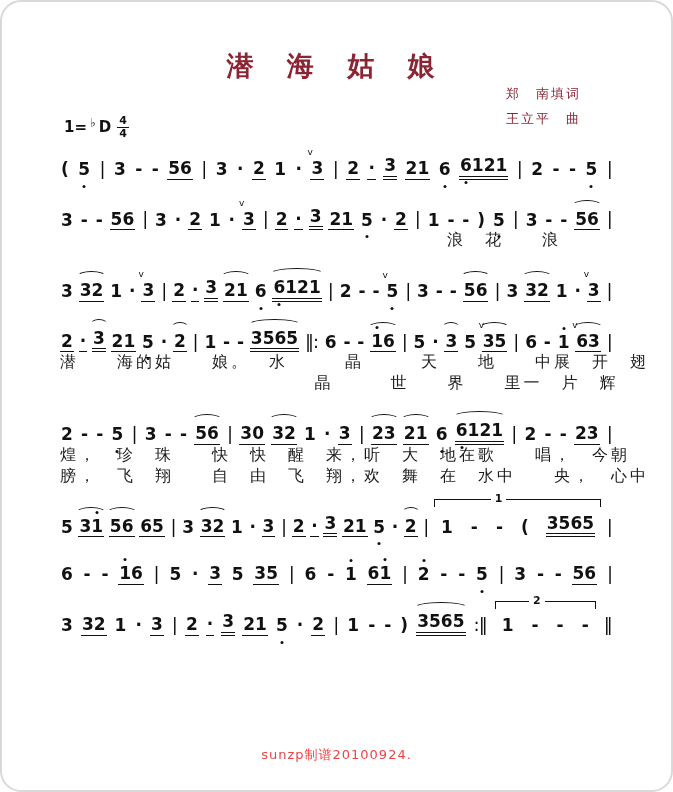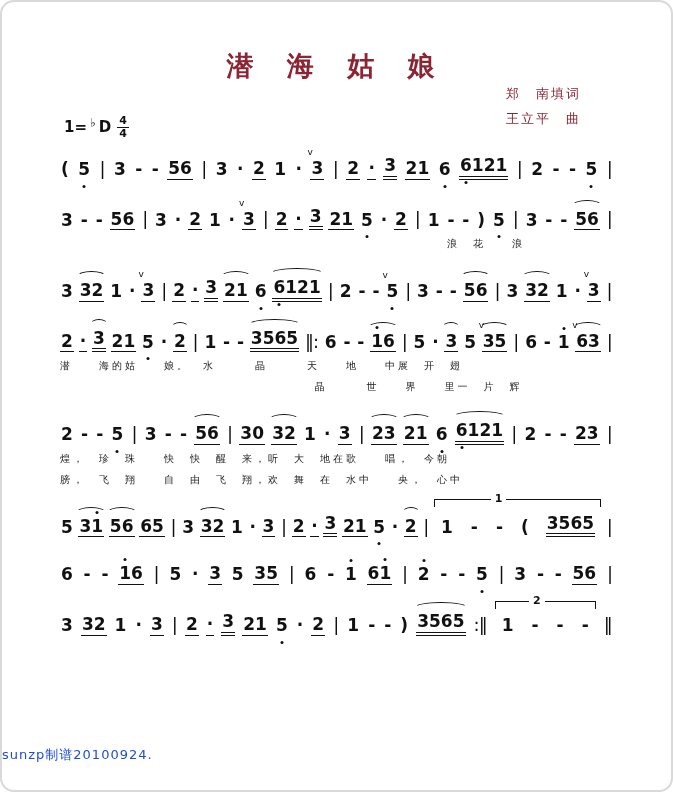--- a/index.html
+++ b/index.html
@@ -1,19 +1,19 @@
 <!DOCTYPE html>
 <html><head>
 <meta charset="utf-8">
 <style>
   * { margin:0; padding:0; box-sizing:border-box; }
   body { background:#fff; font-family:"DejaVu Sans", sans-serif; }
   .page {
     width:673px; height:792px; background:#fff; position:relative;
-    border:2px solid #d9d9d9; border-radius:14px; overflow:hidden;
+    border:2px solid #d9d9d9; border-radius:21px; overflow:hidden;
   }
   .title {
     text-align:center; margin-top:46px; font-size:27px; font-weight:bold;
     letter-spacing:12px; color:#8b2433; font-family:"DejaVu Serif", serif;
   }
   .headrow { position:relative; height:52px; margin:6px 62px 4px 62px; }
   .keysig {
     position:absolute; left:0; bottom:2px; font-size:15px; font-weight:bold;
     color:#111; display:flex; align-items:center; gap:3px;
   }
@@ -46,24 +46,24 @@
     border:1.5px solid transparent; border-top-color:#111;
     border-radius:100% 100% 0 0 / 160% 160% 0 0; }
   .tok.bar { font-weight:normal; font-size:18px; letter-spacing:-1px; }
   .vgroup { position:relative; display:flex; align-items:flex-end;
     justify-content:space-between; flex:0 0 auto; gap:16px; padding:0 6px; }
   .vbracket { position:absolute; top:-15px; left:0; right:0; height:8px;
     border-top:1.5px solid #111; border-left:1.5px solid #111;
     border-right:1.5px solid #111; }
   .vnum { position:absolute; top:-22px; left:34%; background:#fff;
     padding:0 4px; font-size:11px; font-weight:bold; color:#111; }
-  .lyric { font-size:10px; color:#1c1c1c; margin-top:7px; letter-spacing:3px;
+  .lyric { font-size:16px; color:#1c1c1c; letter-spacing:3px;
     white-space:pre; font-family:Liberation Mono, monospace; }
-  .footer { position:absolute; bottom:26px; width:100%; text-align:left;
-    font-size:13px; color:#1d4ed8; letter-spacing:1px; }
+  .footer { position:absolute; bottom:26px; width:100%; text-align:center;
+    font-size:13px; color:#ef4444; letter-spacing:1px; }
 </style>
 </head>
 <body>
 
 <div class="page">
   <div class="title">潜 海 姑 娘</div>
   <div class="headrow">
     <div class="keysig">
       <span>1=</span>
         <span class="flat">♭</span>

